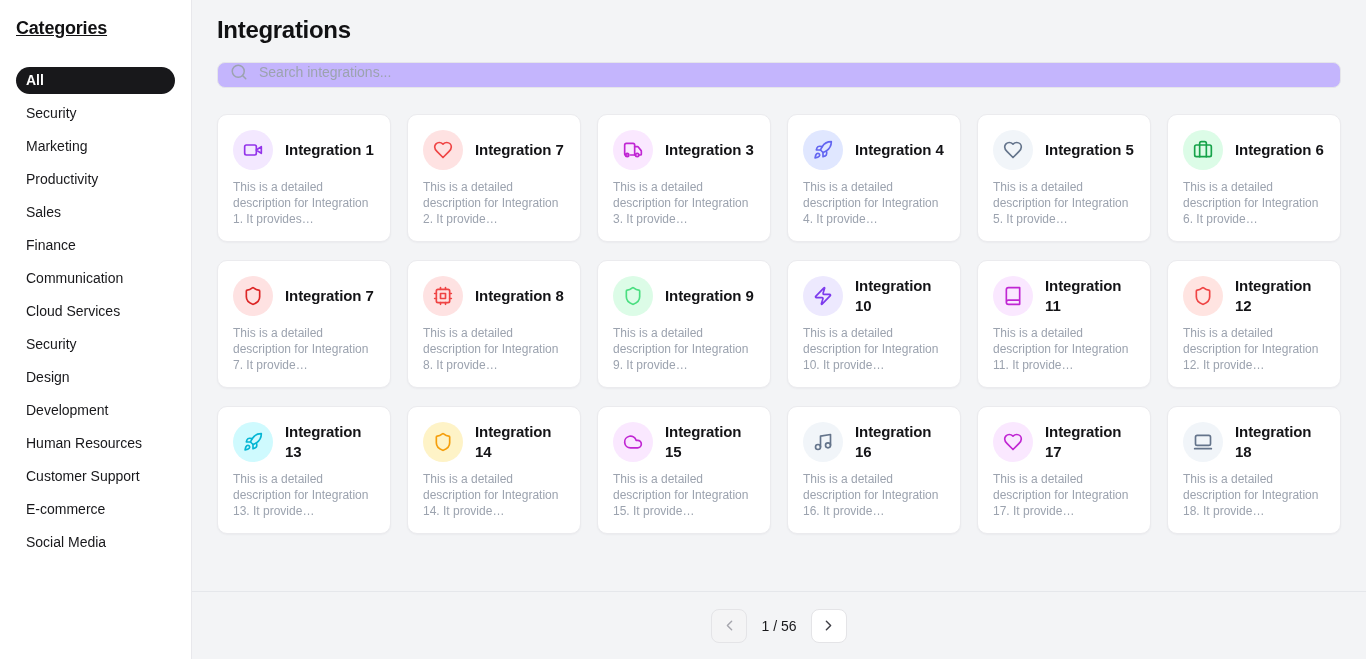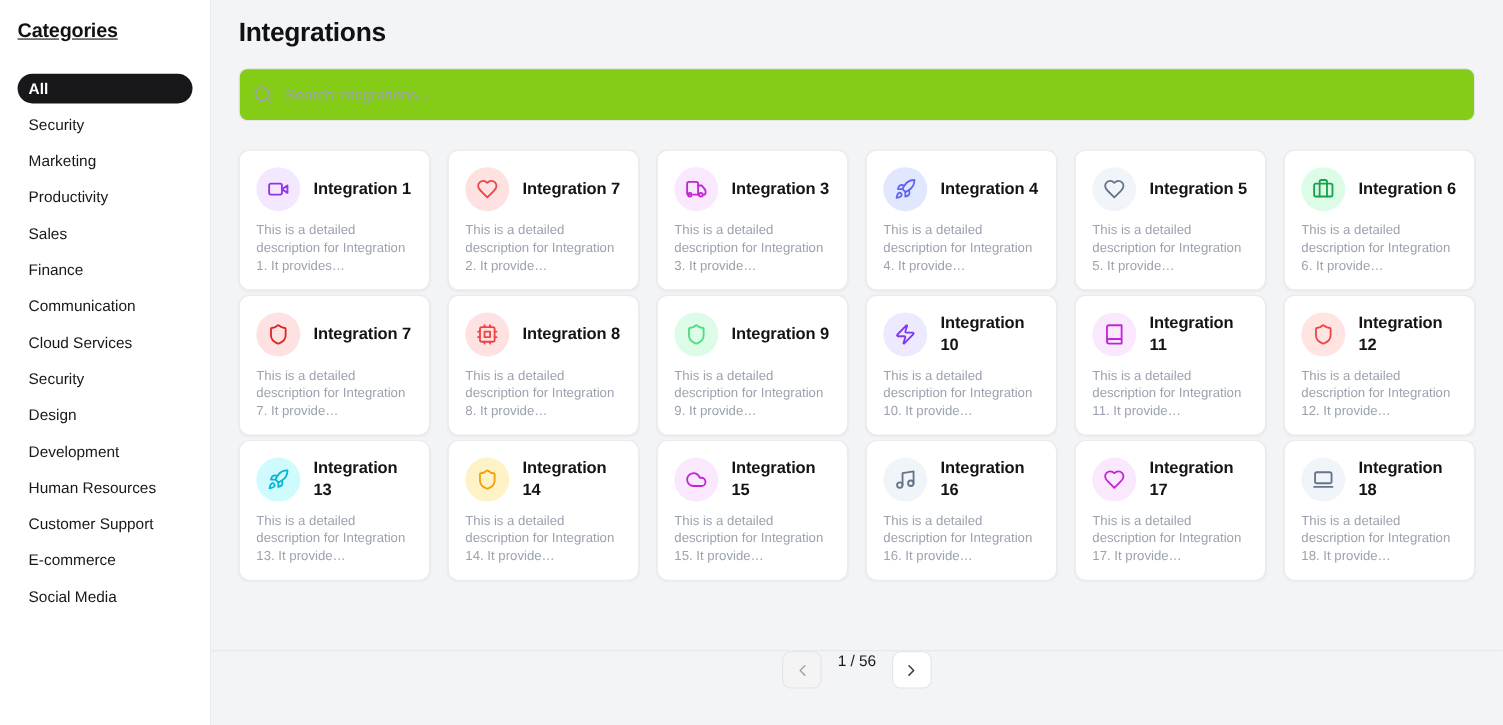--- a/index.html
+++ b/index.html
@@ -26,35 +26,35 @@
     font-family:inherit; font-size:14px; font-weight:500; color:#18181b;
     padding:5px 10px; margin-bottom:6px; border-radius:999px; line-height:17px;
   }
   .cat-item.active { background:#18181b; color:#ffffff; font-weight:700; }
 
   
   .main { flex:1; display:flex; flex-direction:column; padding:0 25px; background:#f3f4f6; }
   .page-title { margin:16px 0 0; font-size:24px; font-weight:800; letter-spacing:-0.3px; color:#111113; }
 
   .search-bar {
-    margin-top:18px; height:48px; background:#84cc16;
+    margin-top:18px; height:26px; background:#c4b5fd;
     border:1px solid #e5e5ea; border-radius:8px;
-    display:flex; align-items:center; padding:0 12px; gap:9px;
+    display:flex; align-items:flex-start; padding:0 12px; gap:9px;
   }
   .search-bar .s-icon { display:flex; color:#9ca3af; }
   .search-bar input {
     flex:1; border:none; outline:none; background:transparent;
     font-family:inherit; font-size:14px; color:#18181b;
   }
   .search-bar input::placeholder { color:#9ca3af; }
 
   
   .grid {
     margin-top:26px;
-    display:grid; grid-template-columns:repeat(6,1fr); gap:4px 16px;
+    display:grid; grid-template-columns:repeat(6,1fr); gap:18px 16px;
   }
   .card {
     background:#ffffff; border:1px solid #ebebee; border-radius:10px;
     padding:15px; height:128px; cursor:pointer;
     box-shadow:0 1px 2px rgba(16,24,40,0.04);
   }
   .card-header { display:flex; align-items:center; gap:12px; min-height:40px; }
   .icon-circle {
     width:40px; height:40px; min-width:40px; border-radius:50%;
     display:flex; align-items:center; justify-content:center;
@@ -62,21 +62,21 @@
   .card-title { margin:0; font-size:15px; font-weight:700; line-height:1.32; letter-spacing:-0.1px; color:#141417; }
   .card-desc {
     margin:9px 0 0; font-size:12px; line-height:16px; color:#9ca3af;
     display:-webkit-box; -webkit-line-clamp:3; -webkit-box-orient:vertical; overflow:hidden;
   }
 
   
   .pagination {
     margin:auto -25px 0; height:68px;
     border-top:1px solid #e5e7eb;
-    display:flex; justify-content:center; gap:14px;
+    display:flex; align-items:center; justify-content:center; gap:14px;
   }
   .page-btn {
     width:36px; height:34px; border-radius:8px; cursor:pointer;
     border:1px solid #e4e4e7; background:#ffffff; color:#3f3f46;
     display:flex; align-items:center; justify-content:center; padding:0;
   }
   .page-btn.prev { background:#f4f4f5; color:#a6a6ad; cursor:default; }
   .page-indicator { font-size:14px; color:#18181b; }
 </style>
 </head>

